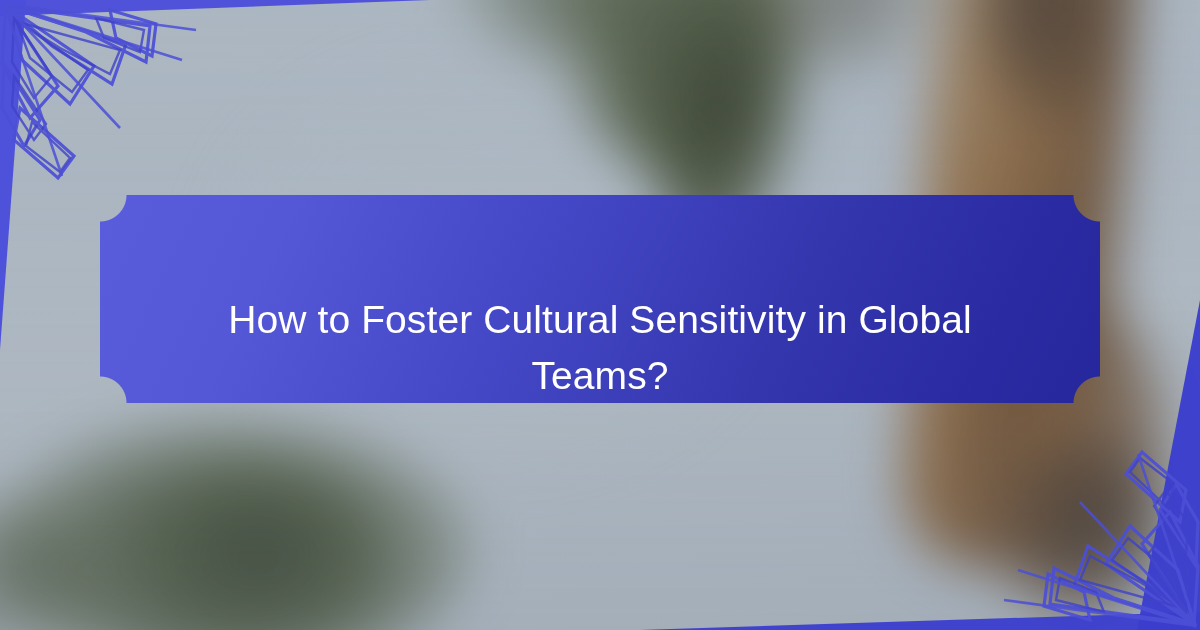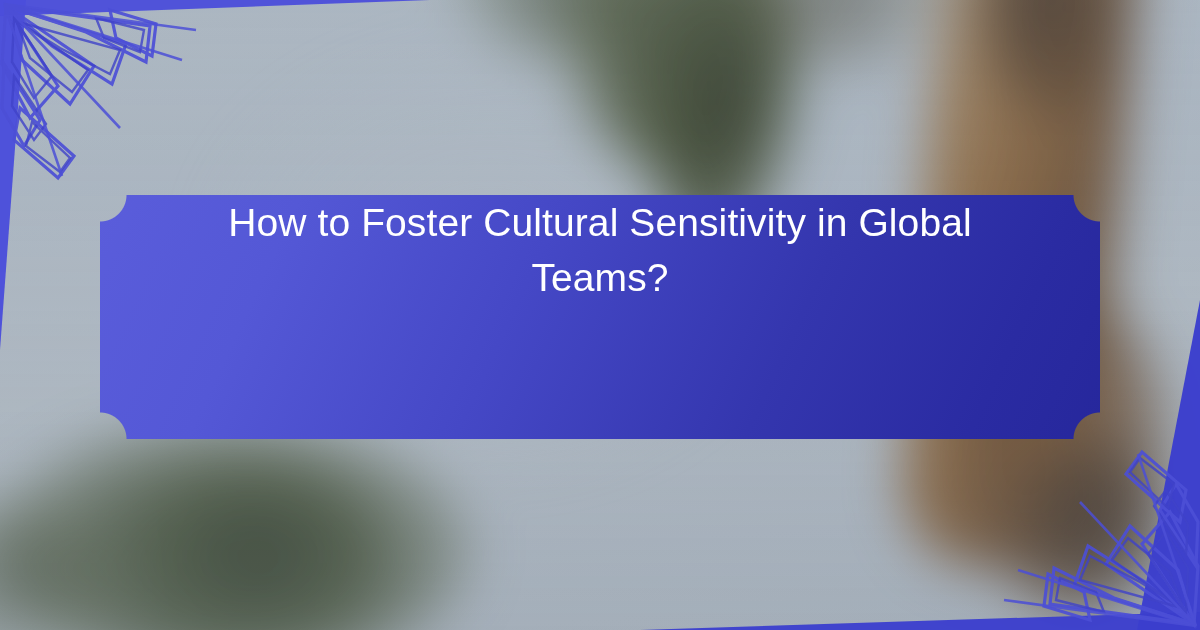--- a/index.html
+++ b/index.html
@@ -188,30 +188,30 @@
     width: 1200px;
     height: 630px;
   }
 
   
   .banner {
     position: absolute;
     left: 100px;
     top: 195px;
     width: 1000px;
-    height: 244px;
+    height: 208px;
     background: linear-gradient(115deg,
       #5a5ddb 0%,
       #5458d6 18%,
       #4548c6 42%,
       #3436ae 68%,
       #2a2ba2 88%,
       #26279c 100%);
     display: flex;
-    align-items: flex-start;
+    align-items: flex-end;
     justify-content: center;
     box-sizing: border-box;
     padding: 0 112px;
     
     -webkit-mask-image:
       radial-gradient(circle 26px at 0 0, transparent 0 26px, #000 27px),
       radial-gradient(circle 26px at 100% 0, transparent 0 26px, #000 27px),
       radial-gradient(circle 26px at 0 100%, transparent 0 26px, #000 27px),
       radial-gradient(circle 26px at 100% 100%, transparent 0 26px, #000 27px);
     -webkit-mask-composite: source-in;

